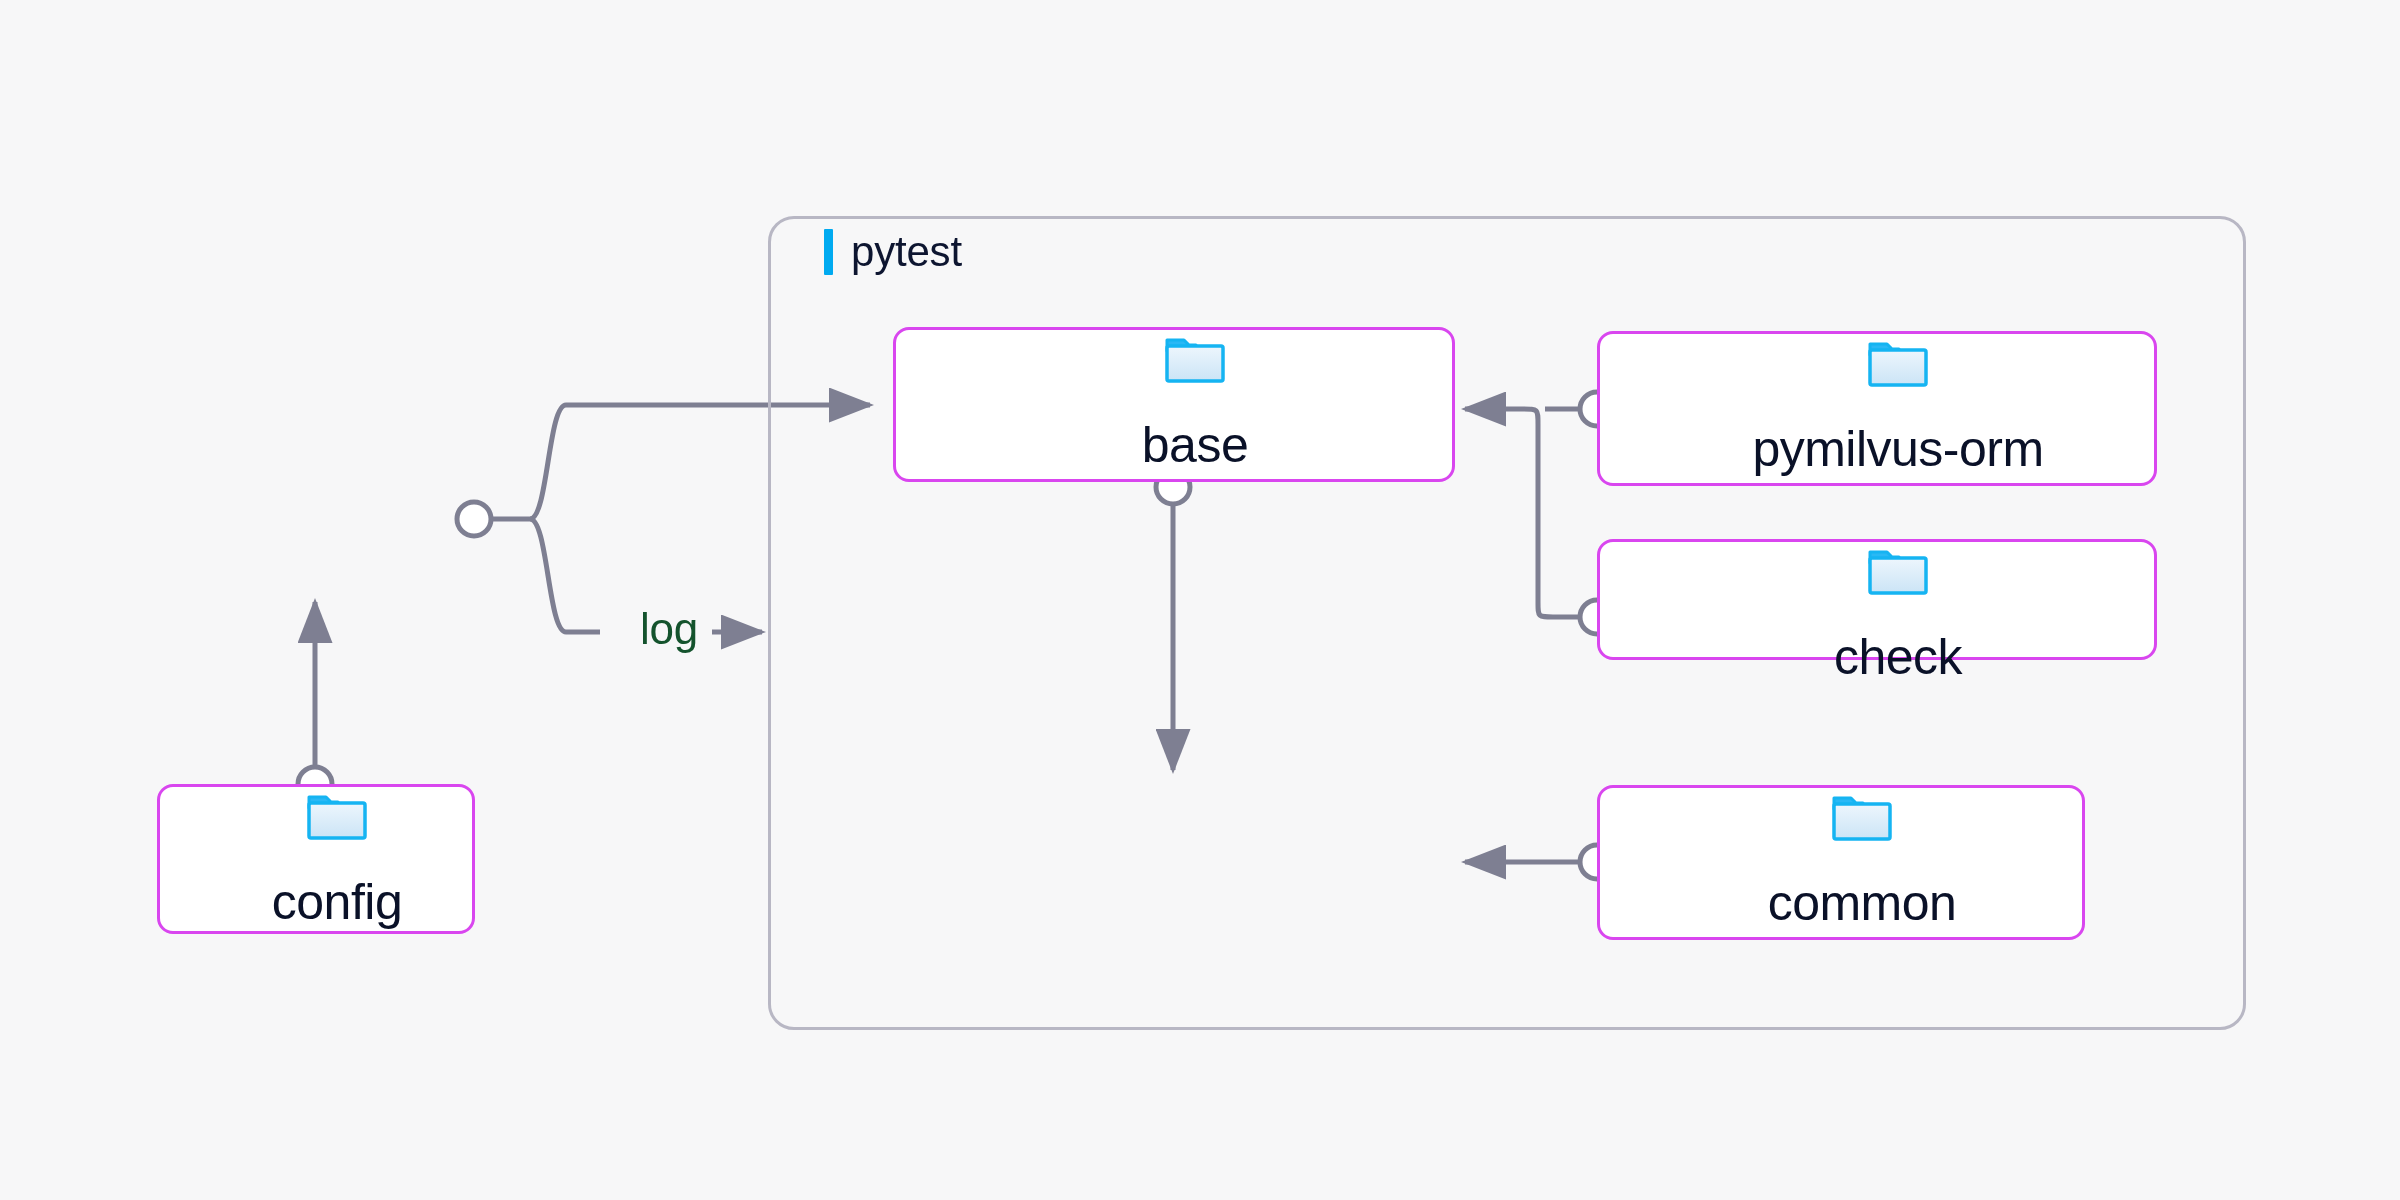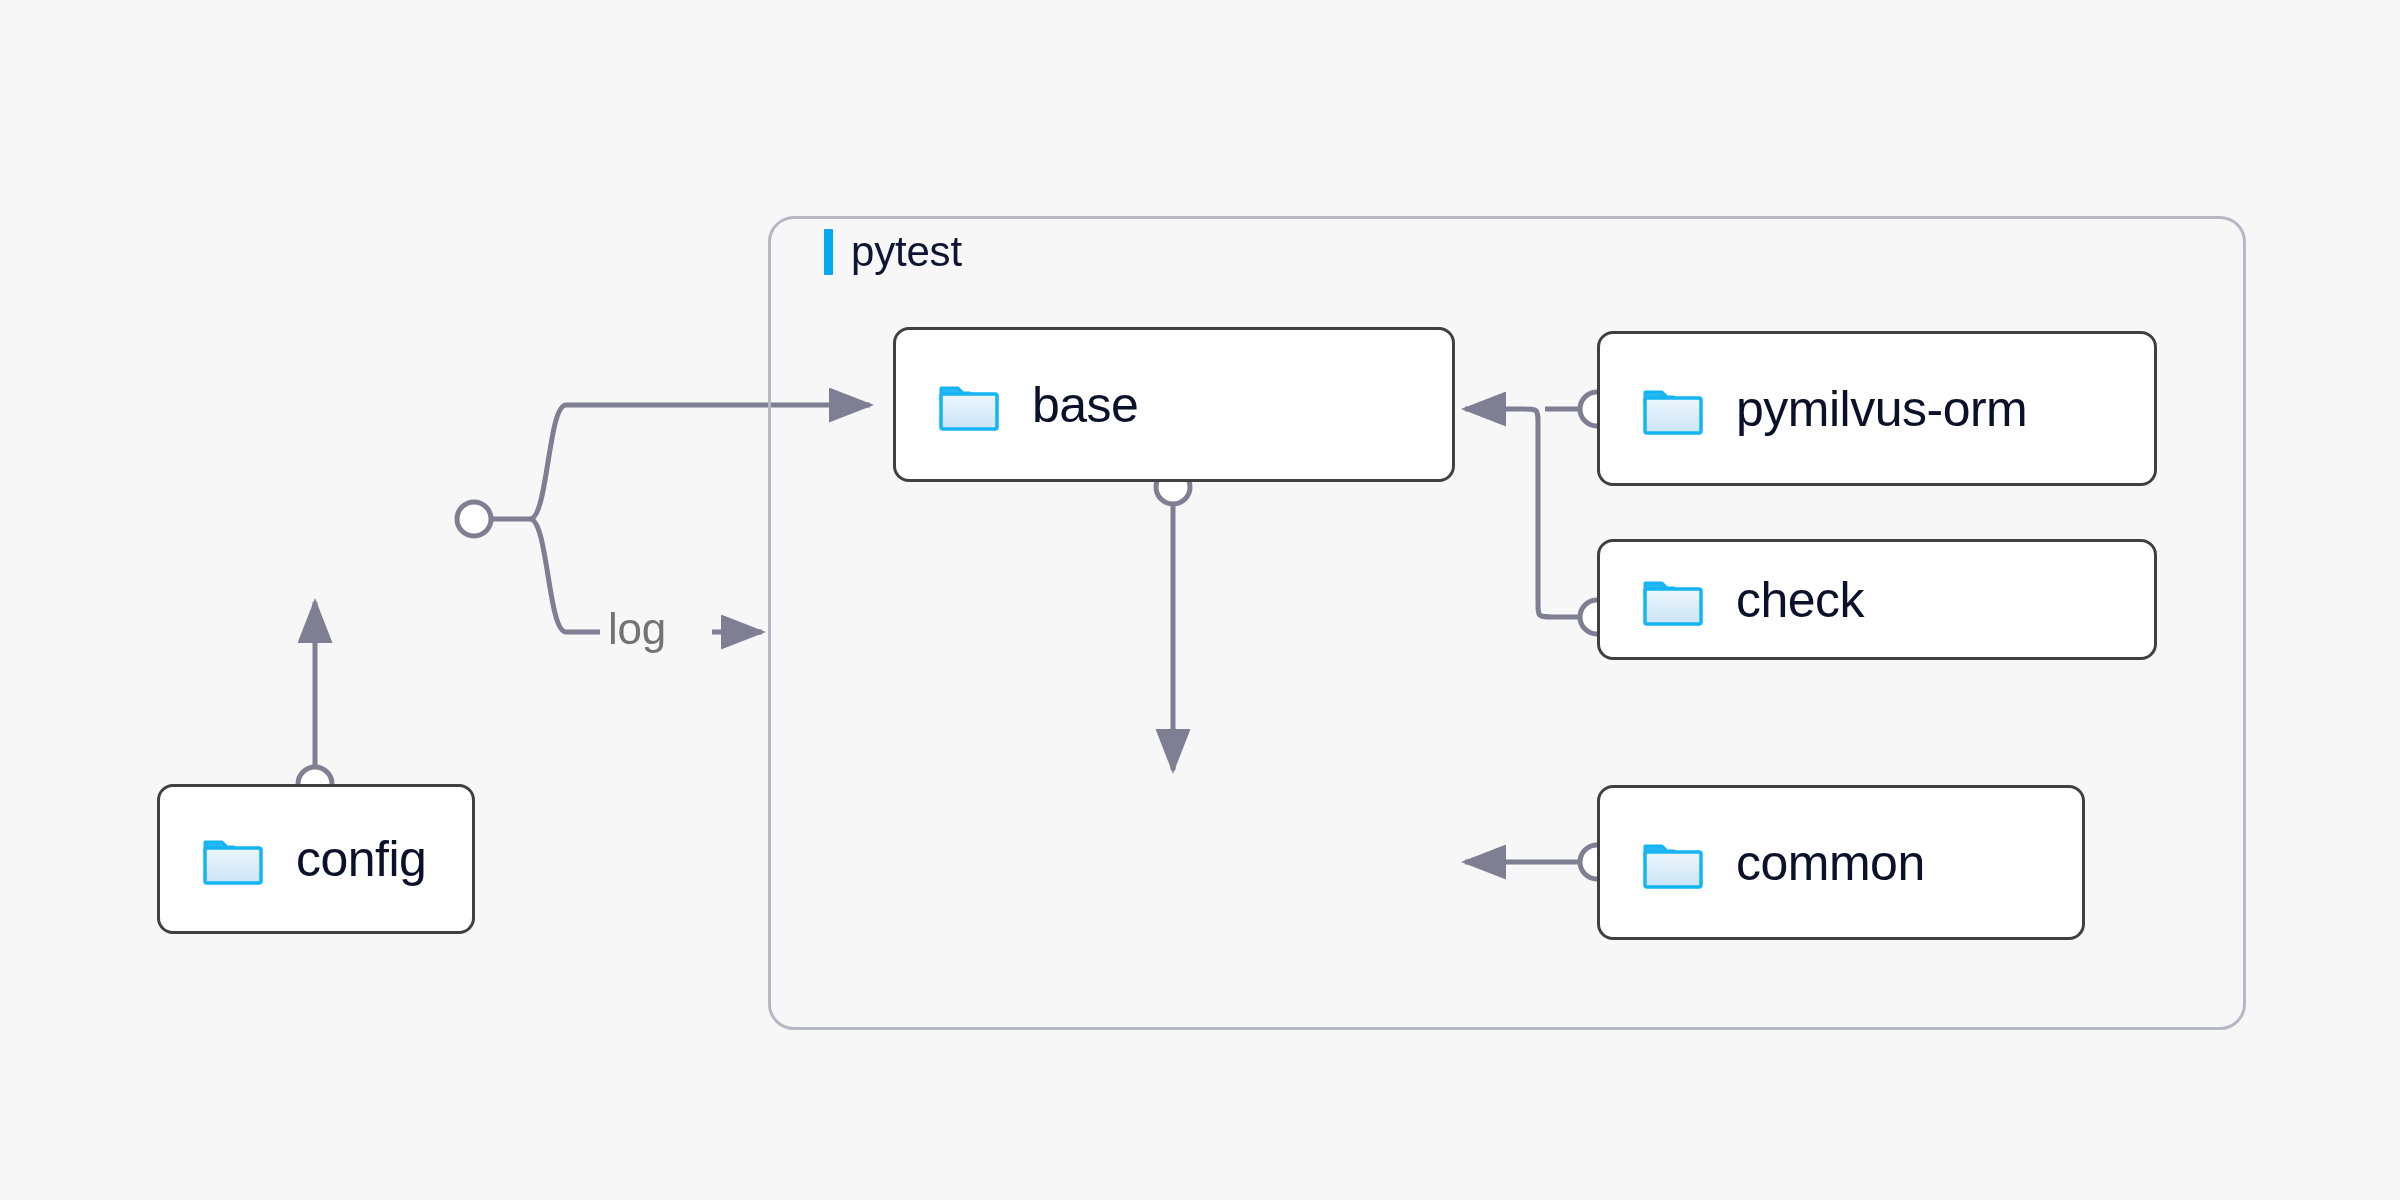--- a/index.html
+++ b/index.html
@@ -53,50 +53,52 @@
   .group-label-text {
     font-size: 42px;
     color: #0d1530;
     letter-spacing: -0.2px;
     white-space: nowrap;
   }
   
   .node {
     position: absolute;
     background: #ffffff;
-    border: 3px solid #404040;
+    border: 3px solid #d946ef;
     border-radius: 16px;
     box-sizing: border-box;
     display: flex;
     align-items: center;
     padding-left: 42px;
     gap: 32px;
+    flex-direction: column;
   }
   .node-label {
     font-size: 50px;
     color: #0a1128;
     letter-spacing: -0.5px;
     white-space: nowrap;
   }
   
   .folder-icon {
     flex: 0 0 auto;
     width: 62px;
     height: 54px;
     position: relative;
     display: block;
   }
   .folder-icon svg { display: block; }
   
   .edge-label {
     position: absolute;
     font-size: 44px;
-    color: #737373;
+    color: #14532d;
     letter-spacing: -0.3px;
     white-space: nowrap;
+    margin-left: 32px;
   }
 </style>
 </head>
 <body>
 
 <div id="stage">
 
   <svg id="edge-layer" viewBox="0 0 2400 1200" width="2400" height="1200">
     <defs>
       <marker id="arrowhead" markerWidth="9" markerHeight="7" refX="8.2" refY="3.5" orient="auto" markerUnits="strokeWidth">

